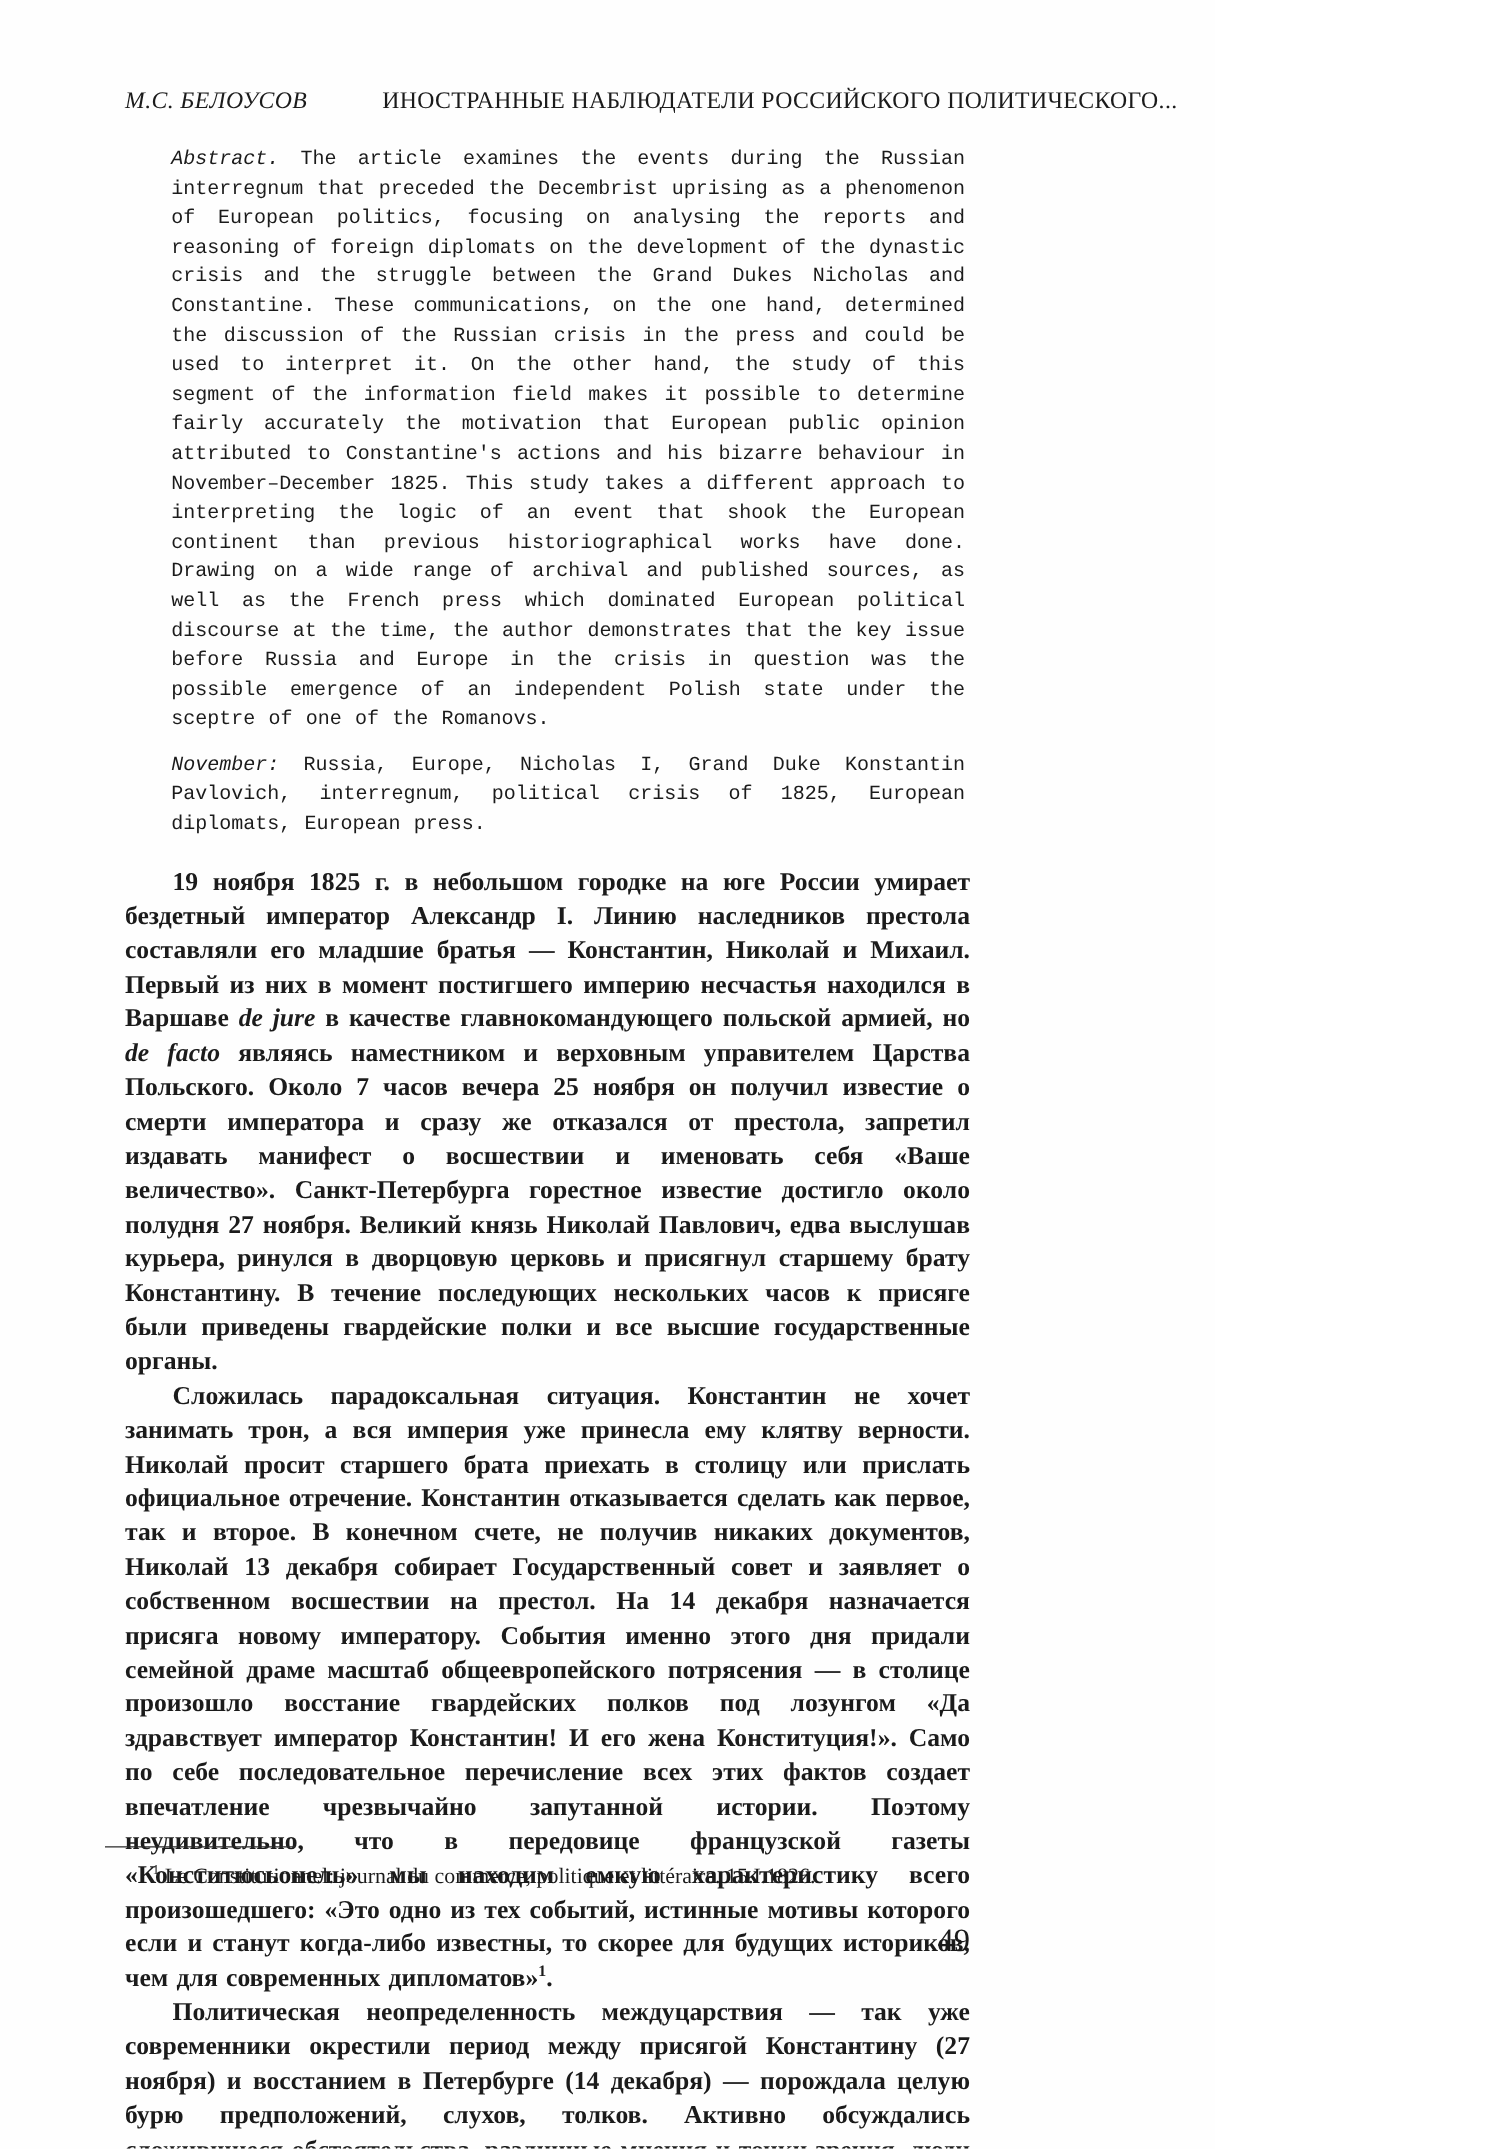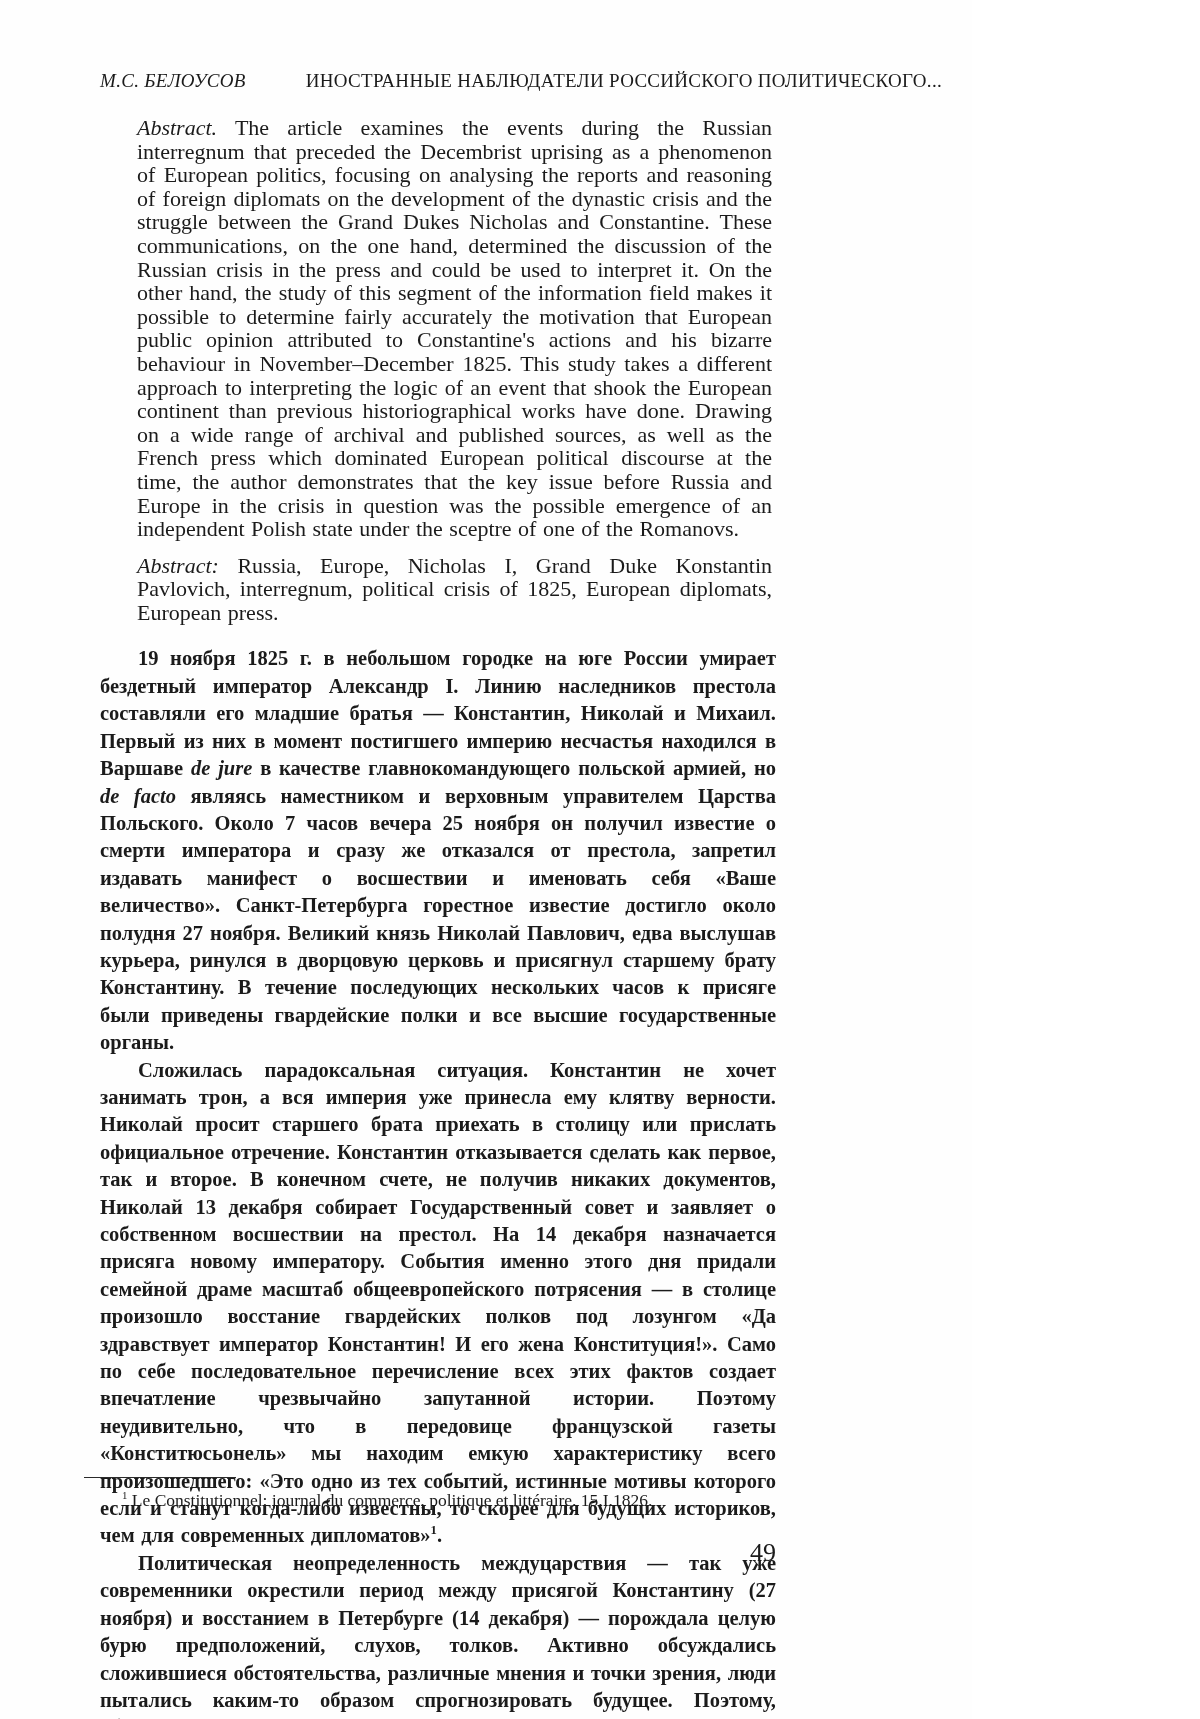--- a/index.html
+++ b/index.html
@@ -21,23 +21,24 @@
     font-size: 19px;
     letter-spacing: 0.3px;
     margin-bottom: 24px;
     white-space: nowrap;
   }
   .running-head .author { font-style: italic; }
   .running-head .title { margin-left: 60px; }
   .abstract-block {
     margin-left: 37px;
     margin-right: 4px;
-    font-size: 22px;
+    font-size: 16px;
     line-height: 23.6px;
     text-align: justify;
+    font-family: Liberation Mono, monospace;
   }
   .abstract-block p { word-spacing: 1px; }
   .abstract-block .keywords { margin-top: 13px; }
   .label-italic { font-style: italic; }
   .body-text {
     margin-top: 21px;
     font-size: 20.5px;
     line-height: 27.4px;
     text-align: justify;
     word-spacing: 1.5px;
@@ -78,21 +79,21 @@
 
 <div class="page">
 
   <header class="running-head">
     <span class="author">М.С. БЕЛОУСОВ</span>
     <span class="title">ИНОСТРАННЫЕ НАБЛЮДАТЕЛИ РОССИЙСКОГО ПОЛИТИЧЕСКОГО...</span>
   </header>
 
   <section class="abstract-block">
     <p class="abstract"><span class="label-italic">Abstract.</span><span> The article examines the events during the Russian interregnum that preceded the Decembrist uprising as a phenomenon of European politics, focusing on analysing the reports and reasoning of foreign diplomats on the development of the dynastic crisis and the struggle between the Grand Dukes Nicholas and Constantine. These communications, on the one hand, determined the discussion of the Russian crisis in the press and could be used to interpret it. On the other hand, the study of this segment of the information field makes it possible to determine fairly accurately the motivation that European public opinion attributed to Constantine's actions and his bizarre behaviour in November–December 1825. This study takes a different approach to interpreting the logic of an event that shook the European continent than previous historiographical works have done. Drawing on a wide range of archival and published sources, as well as the French press which dominated European political discourse at the time, the author demonstrates that the key issue before Russia and Europe in the crisis in question was the possible emergence of an independent Polish state under the sceptre of one of the Romanovs.</span></p>
-    <p class="keywords"><span class="label-italic">Abstract:</span><span> Russia, Europe, Nicholas I, Grand Duke Konstantin Pavlovich, interregnum, political crisis of 1825, European diplomats, European press.</span></p>
+    <p class="keywords"><span class="label-italic">November:</span><span> Russia, Europe, Nicholas I, Grand Duke Konstantin Pavlovich, interregnum, political crisis of 1825, European diplomats, European press.</span></p>
   </section>
 
   <section class="body-text">
     <p><span>19 ноября 1825 г. в небольшом городке на юге России умирает бездетный император Александр I. Линию наследников престола составляли его младшие братья — Константин, Николай и Михаил. Первый из них в момент постигшего империю несчастья находился в Варшаве </span><span class="italic">de jure</span><span> в качестве главнокомандующего польской армией, но </span><span class="italic">de facto</span><span> являясь наместником и верховным управителем Царства Польского. Около 7 часов вечера 25 ноября он получил известие о смерти императора и сразу же отказался от престола, запретил издавать манифест о восшествии и именовать себя «Ваше величество». Санкт-Петербурга горестное известие достигло около полудня 27 ноября. Великий князь Николай Павлович, едва выслушав курьера, ринулся в дворцовую церковь и присягнул старшему брату Константину. В течение последующих нескольких часов к присяге были приведены гвардейские полки и все высшие государственные органы.</span></p>
     <p><span>Сложилась парадоксальная ситуация. Константин не хочет занимать трон, а вся империя уже принесла ему клятву верности. Николай просит старшего брата приехать в столицу или прислать официальное отречение. Константин отказывается сделать как первое, так и второе. В конечном счете, не получив никаких документов, Николай 13 декабря собирает Государственный совет и заявляет о собственном восшествии на престол. На 14 декабря назначается присяга новому императору. События именно этого дня придали семейной драме масштаб общеевропейского потрясения — в столице произошло восстание гвардейских полков под лозунгом «Да здравствует император Константин! И его жена Конституция!». Само по себе последовательное перечисление всех этих фактов создает впечатление чрезвычайно запутанной истории. Поэтому неудивительно, что в передовице французской газеты «Конститюсьонель» мы находим емкую характеристику всего произошедшего: «Это одно из тех событий, истинные мотивы которого если и станут когда-либо известны, то скорее для будущих историков, чем для современных дипломатов»</span><sup>1</sup><span>.</span></p>
     <p><span>Политическая неопределенность междуцарствия — так уже современники окрестили период между присягой Константину (27 ноября) и восстанием в Петербурге (14 декабря) — порождала целую бурю предположений, слухов, толков. Активно обсуждались сложившиеся обстоятельства, различные мнения и точки зрения, люди пытались каким-то образом спрогнозировать будущее. Поэтому, обращаясь к историческим источникам, мы стремимся их использовать не для реконструкции конкретного факта (это уже сделано), а фокусируем внимание на особенности восприятия, интерпетации описываемых событий и иногда неосознанных ремарках и оговорках. Обращение к изучению неформальных коммуникативных единиц дает возможность выявить сюжеты, которые находились в фокусе внимания населения и составляли актуальную повестку.</span></p>
   </section>
 
   <footer class="footer">
     <div class="footnote-rule"></div>

